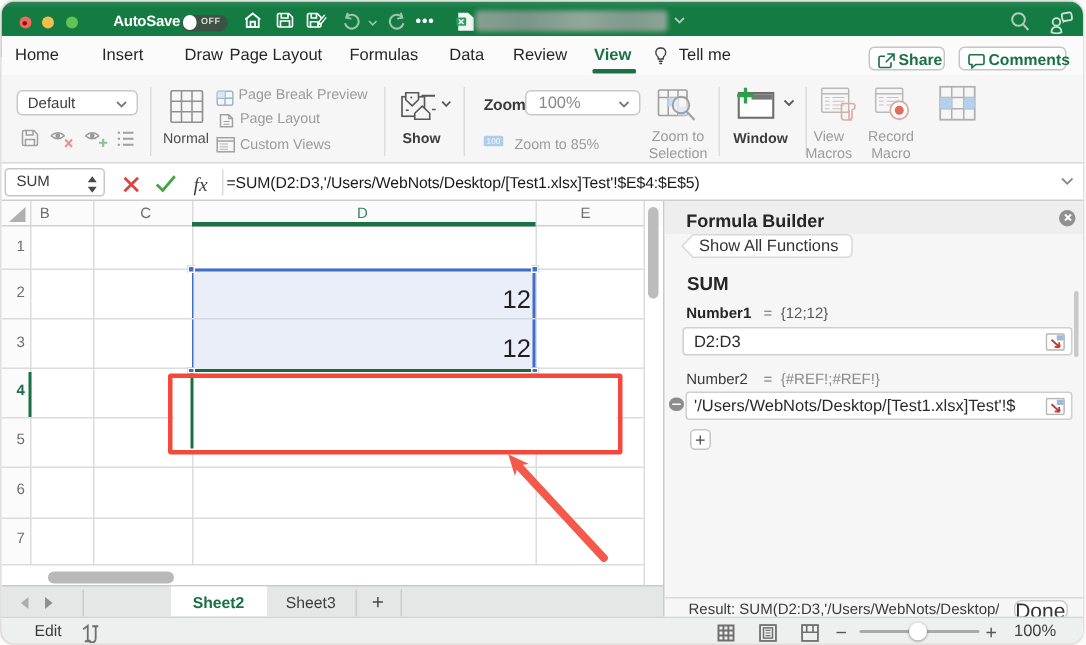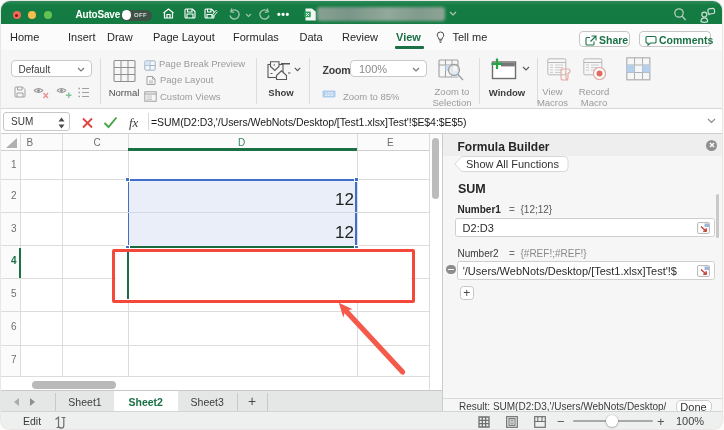--- a/index.html
+++ b/index.html
@@ -86,21 +86,21 @@
     <svg class="abs" style="left:697px;top:5.5px;" width="18" height="16" viewBox="0 0 18 16">
         <circle cx="6.3" cy="7.6" r="2.5" stroke="#cfe0d6" stroke-width="1.2" fill="none"></circle>
         <path d="M3 14.6 Q3 10.9 6.3 10.9 Q9.6 10.9 9.6 14.6 Q6.3 16 3 14.6 Z" stroke="#cfe0d6" stroke-width="1.2" fill="none"></path>
         <rect x="10" y="1.6" width="6.5" height="5.2" rx="1.4" stroke="#cfe0d6" stroke-width="1.2" fill="none" transform="rotate(-8 13 4)"></rect>
         <path d="M10.8 6.6 L10.2 8.6 L12.6 7.2" fill="#cfe0d6"></path>
       </svg>
   </div>
   <div id="tabrow">
     <div class="tab" style="left:9px;">Home</div>
     <div class="tab" style="left:67px;">Insert</div>
-    <div class="tab" style="left:106px;">Draw</div>
+    <div class="tab" style="left:122px;">Draw</div>
     <div class="tab" style="left:152px;">Page Layout</div>
     <div class="tab" style="left:232px;">Formulas</div>
     <div class="tab" style="left:298.5px;">Data</div>
     <div class="tab" style="left:341px;">Review</div>
     <div class="tab" style="left:395px;font-weight:bold;color:#1b7145;">View</div>
     <div class="abs" style="left:394px;top:22px;width:29px;height:2.6px;background:#1b7145;border-radius:1px;"></div>
     <svg class="abs" style="left:434px;top:7px;" width="11" height="13" viewBox="0 0 11 13">
         <path d="M5.5 1 Q2.2 1 2.2 4 Q2.2 5.8 3.6 6.8 L3.9 8.3 H7.1 L7.4 6.8 Q8.8 5.8 8.8 4 Q8.8 1 5.5 1 Z M4.2 9.8 H6.8 M4.6 11.3 H6.4" stroke="#3c3c3c" stroke-width="0.9" fill="none"></path>
       </svg>
     <div class="tab" style="left:451.5px;">Tell me</div>
@@ -324,21 +324,20 @@
     <div class="abs" style="left:430.5px;top:4px;width:7.5px;height:61px;border-radius:3.75px;background:#bcbcbc;"></div>
   </div>
   <div id="sheetbar">
     <svg class="abs" style="left:11px;top:6px;" width="9" height="10" viewBox="0 0 9 10">
         <path d="M7 1 L2 5 L7 9 Z" fill="#ababab"></path>
       </svg>
     <svg class="abs" style="left:27px;top:6px;" width="9" height="10" viewBox="0 0 9 10">
         <path d="M2 1 L7 5 L2 9 Z" fill="#8f8f8f"></path>
       </svg>
     <div class="abs" style="left:54px;top:2px;width:1px;height:18px;background:#c9c9c9;"></div>
-    <div class="abs" style="left:55px;top:0;width:58px;height:22px;line-height:22px;text-align:center;font-size:10.5px;color:#3c3c3c;">Sheet1</div>
     <div class="abs" style="left:112.7px;top:0;width:64px;height:23px;background:#fff;border-radius:0 0 0 0;"></div>
     <div class="abs" style="left:112.7px;top:0;width:64px;height:22px;line-height:22px;text-align:center;font-size:10.5px;font-weight:bold;color:#1a7144;">Sheet2</div>
     <div class="abs" style="left:176.7px;top:0;width:59px;height:22px;line-height:22px;text-align:center;font-size:10.5px;color:#3c3c3c;">Sheet3</div>
     <div class="abs" style="left:236px;top:2px;width:1px;height:18px;background:#c9c9c9;"></div>
     <div class="abs" style="left:236px;top:0;width:30px;height:22px;line-height:20px;text-align:center;font-size:14px;color:#4a4a4a;">+</div>
     <div class="abs" style="left:265.5px;top:2px;width:1px;height:18px;background:#c9c9c9;"></div>
   </div>
   <div id="statusbar">
     <div class="abs" style="left:22px;top:3px;font-size:10.5px;color:#3a3a3a;">Edit</div>
     <svg class="abs" style="left:52px;top:2.5px;" width="14" height="15" viewBox="0 0 14 15">
@@ -398,15 +397,15 @@
       <svg class="abs" style="right:4px;top:3px;" width="13" height="12" viewBox="0 0 13 12">
           <rect x="0.6" y="0.6" width="11.8" height="10.8" rx="1" fill="#fff" stroke="#b5b5b5" stroke-width="1"></rect>
           <rect x="7.5" y="1.5" width="4.5" height="3.5" fill="#9db8d8"></rect>
           <path d="M9.5 9.5 L4 4.5 M9.5 9.5 L9 6.2 M9.5 9.5 L6.1 9.2" stroke="#c0392b" stroke-width="1.2" fill="none"></path>
         </svg>
     </div>
     <div class="abs" style="left:16.8px;top:152px;width:14px;height:14px;border:1px solid #c6c6c6;border-radius:3.5px;background:#fff;text-align:center;line-height:13px;font-size:12px;color:#4a4a4a;">+</div>
     <div class="abs" style="left:273px;top:60px;width:3px;height:44px;border-radius:1.5px;background:#c9c9c9;"></div>
     <div class="abs" style="left:0;top:263.5px;width:100%;height:1px;background:#dadada;"></div>
     <div class="abs" style="left:16px;top:267px;width:207px;font-size:10px;color:#3c3c3c;white-space:nowrap;overflow:hidden;">Result: SUM(D2:D3,'/Users/WebNots/Desktop/[Te</div>
-    <div class="abs" style="left:232.5px;top:265.5px;width:36px;height:13px;border:1px solid #cdcdcd;border-radius:5px;background:#fff;text-align:center;font-size:11px;line-height:13px;color:#333;">Done</div>
+    <div class="abs" style="left:232.5px;top:265.5px;width:36px;height:13px;border:1px solid #cdcdcd;border-radius:5px;background:#fff;text-align:center;font-size:14px;line-height:13px;color:#333;">Done</div>
   </div>
 </div>
 
 </body></html>

